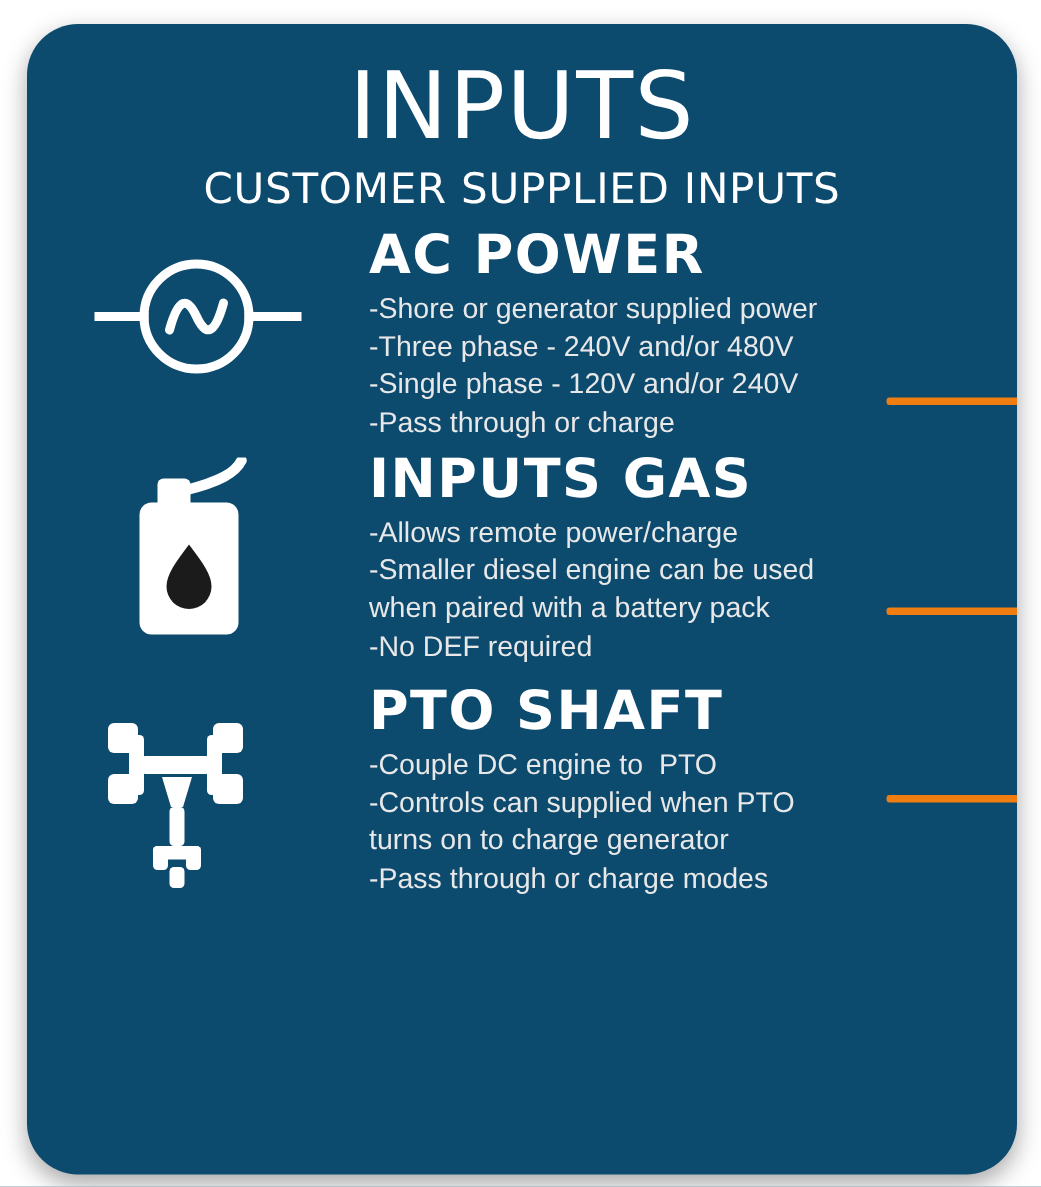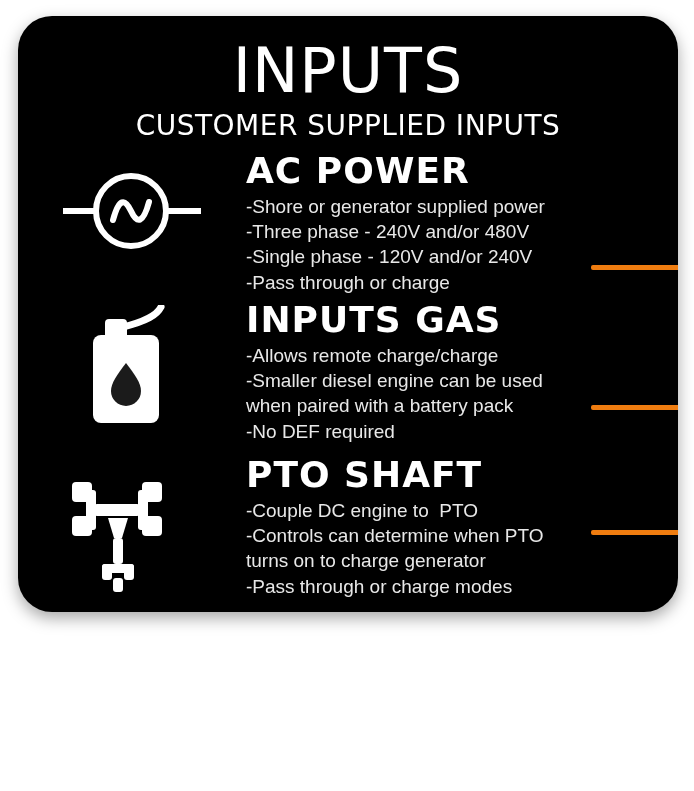--- a/index.html
+++ b/index.html
@@ -13,22 +13,22 @@
     position: relative;
     font-family: "DejaVu Sans", sans-serif;
     overflow: hidden;
   }
 
   #panel {
     position: absolute;
     left: 18px;
     top: 16px;
     width: 660px;
-    height: 596px;
-    background: #000000;
+    height: 767px;
+    background: #0c4a6e;
     border-radius: 34px;
     box-shadow: 0 6px 16px rgba(0,0,0,0.35);
     overflow: hidden;
   }
 
   #title {
     text-align: center;
     color: #ffffff;
     font-size: 62px;
     font-weight: 400;
@@ -125,21 +125,21 @@
     <div class="sec-icon">
       <svg width="140" height="125" viewBox="0 0 140 125">
         <rect x="32" y="30" width="66" height="88" rx="8" fill="#ffffff"></rect>
         <rect x="44" y="14" width="22" height="20" rx="4" fill="#ffffff"></rect>
         <path d="M62 22 C86 16, 96 10, 100 2" fill="none" stroke="#ffffff" stroke-width="7" stroke-linecap="round"></path>
         <path d="M65 58 C56 70, 50 78, 50 86 a15 15 0 0 0 30 0 c0-8 -6-16 -15-28 z" fill="#1b1b1b"></path>
       </svg>
     </div>
     <div class="sec-body">
       <div class="sec-heading">INPUTS GAS</div>
-      <div class="sec-line">-Allows remote charge/charge</div>
+      <div class="sec-line">-Allows remote power/charge</div>
       <div class="sec-line">-Smaller diesel engine can be used</div>
       <div class="sec-line">when paired with a battery pack</div>
       <div class="sec-line">-No DEF required</div>
     </div>
   </div>
   <div class="connector" style="left:573px; top:389px; width:105px;"></div>
 
   <div class="section" style="top:440px;">
     <div class="sec-icon">
       <svg width="150" height="140" viewBox="0 0 150 140">
@@ -161,20 +161,20 @@
           <rect x="46" y="104" width="10" height="16" rx="3"></rect>
           <rect x="68" y="104" width="10" height="16" rx="3"></rect>
           <rect x="46" y="104" width="32" height="9" rx="3"></rect>
           <rect x="57" y="118" width="10" height="14" rx="3"></rect>
         </g>
       </svg>
     </div>
     <div class="sec-body">
       <div class="sec-heading">PTO SHAFT</div>
       <div class="sec-line">-Couple DC engine to  PTO</div>
-      <div class="sec-line">-Controls can determine when PTO</div>
+      <div class="sec-line">-Controls can supplied when PTO</div>
       <div class="sec-line">turns on to charge generator</div>
       <div class="sec-line">-Pass through or charge modes</div>
     </div>
   </div>
   <div class="connector" style="left:573px; top:514px; width:105px;"></div>
 
 </div>
 
 </body></html>

